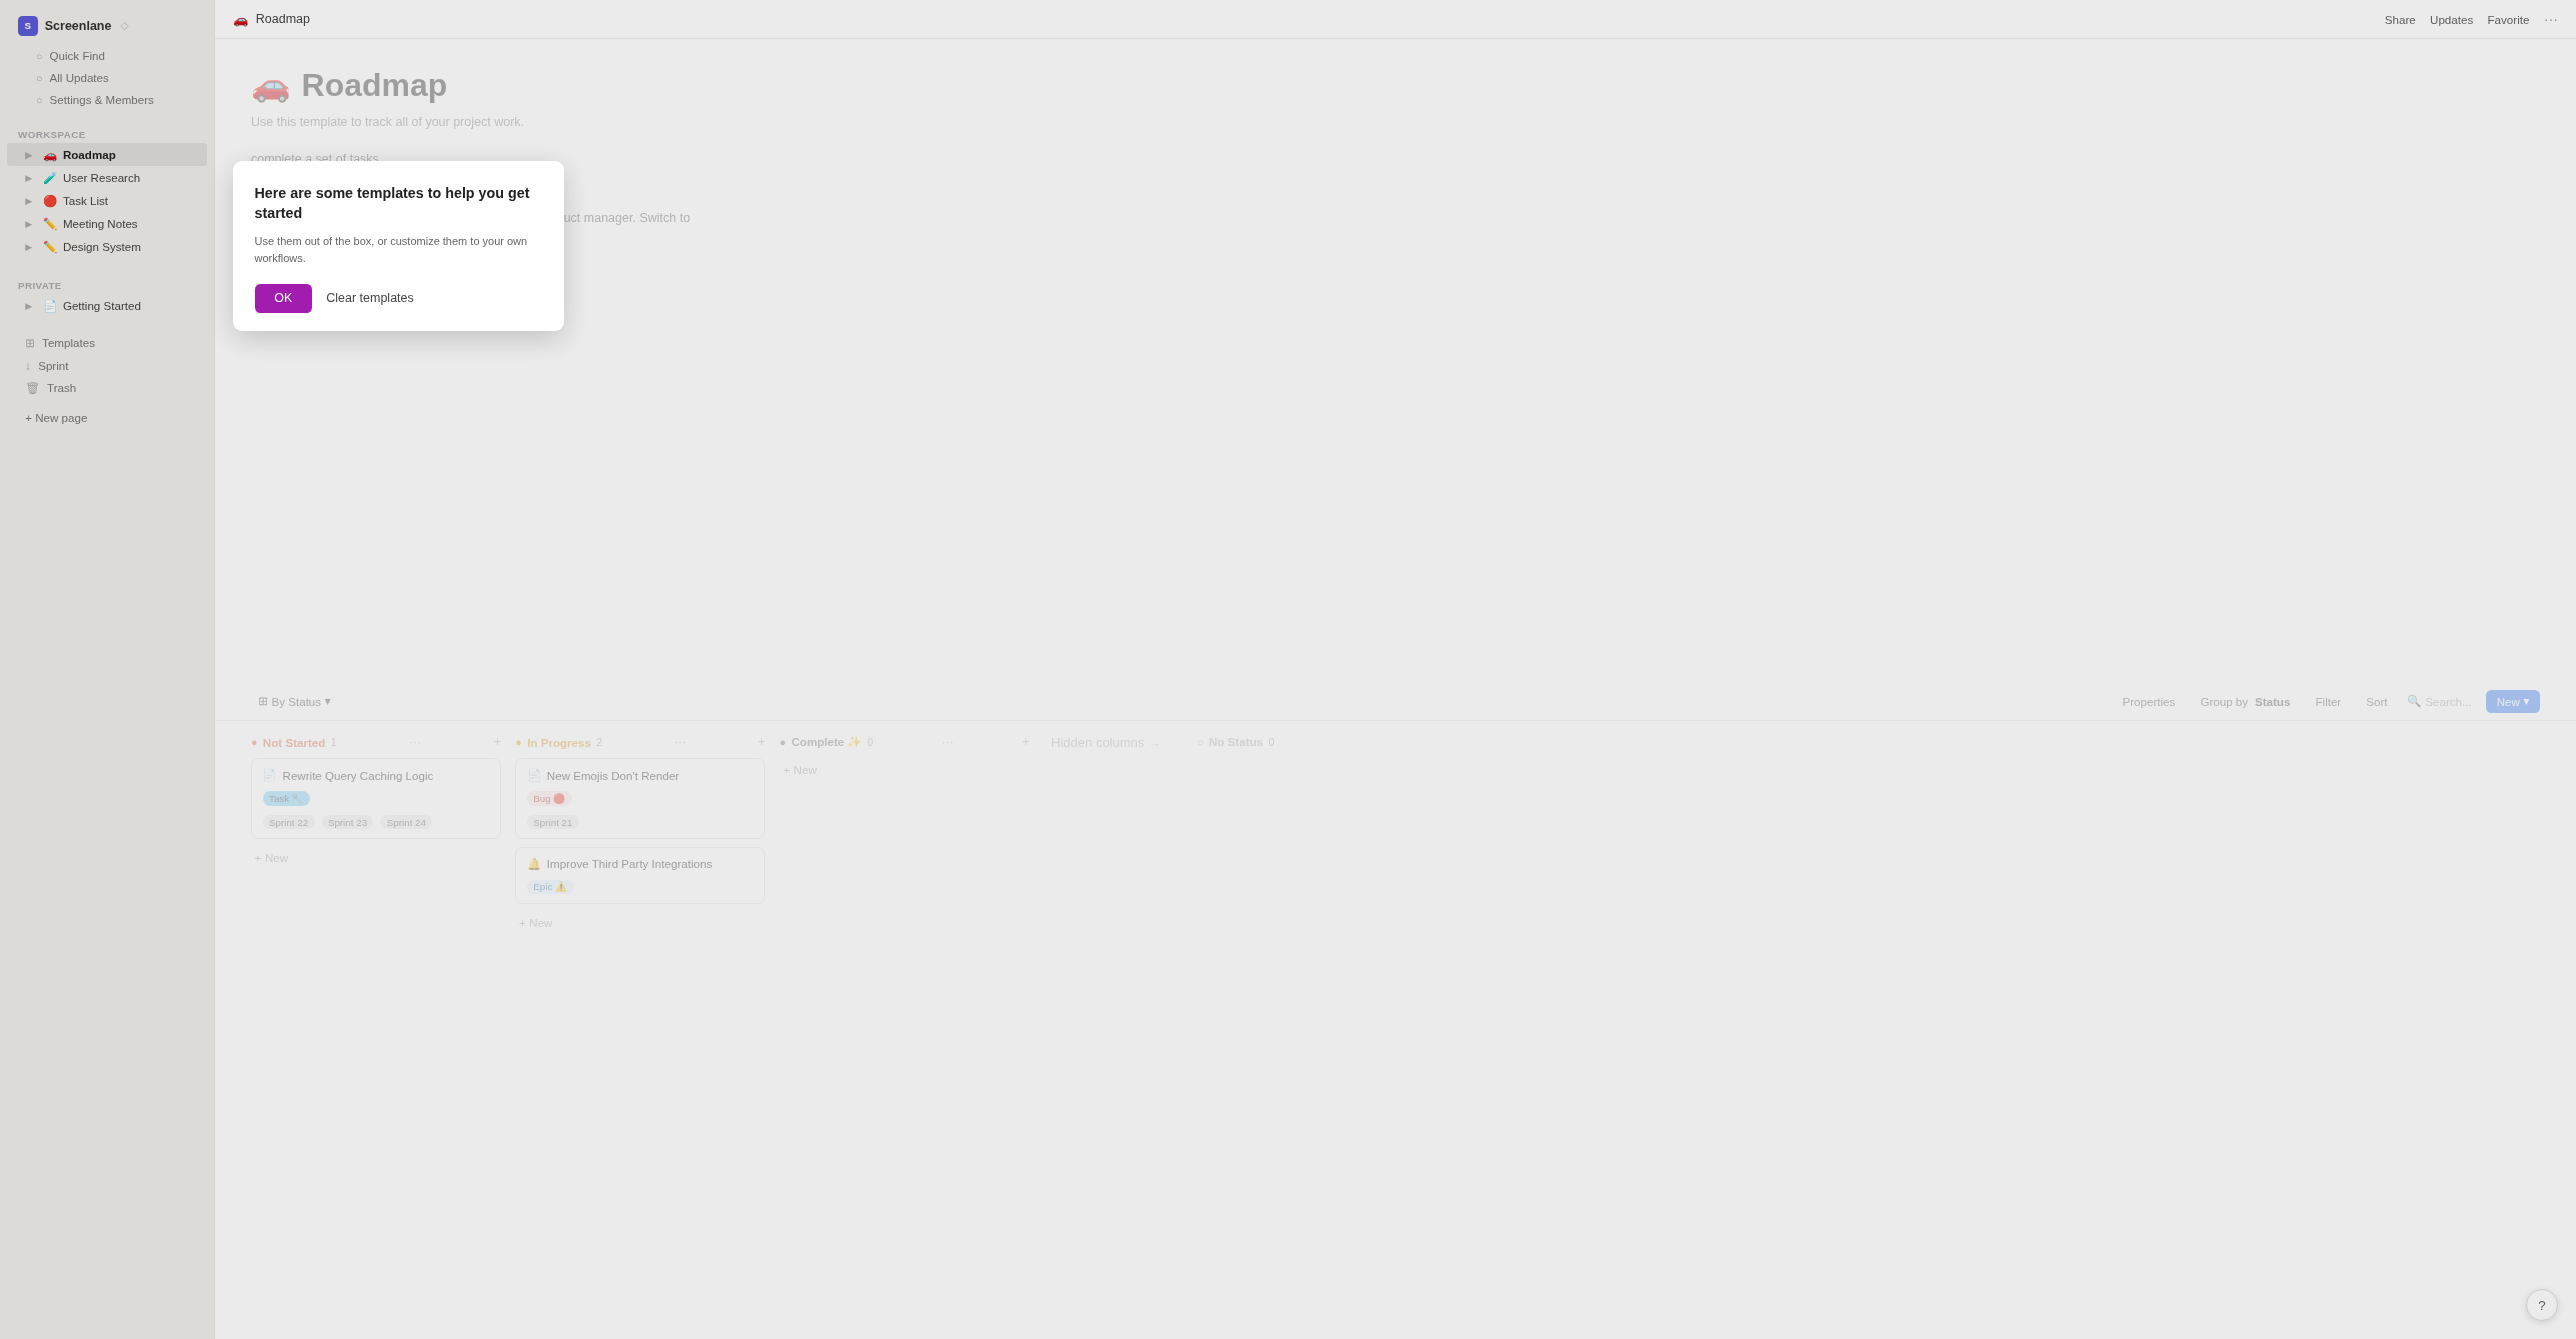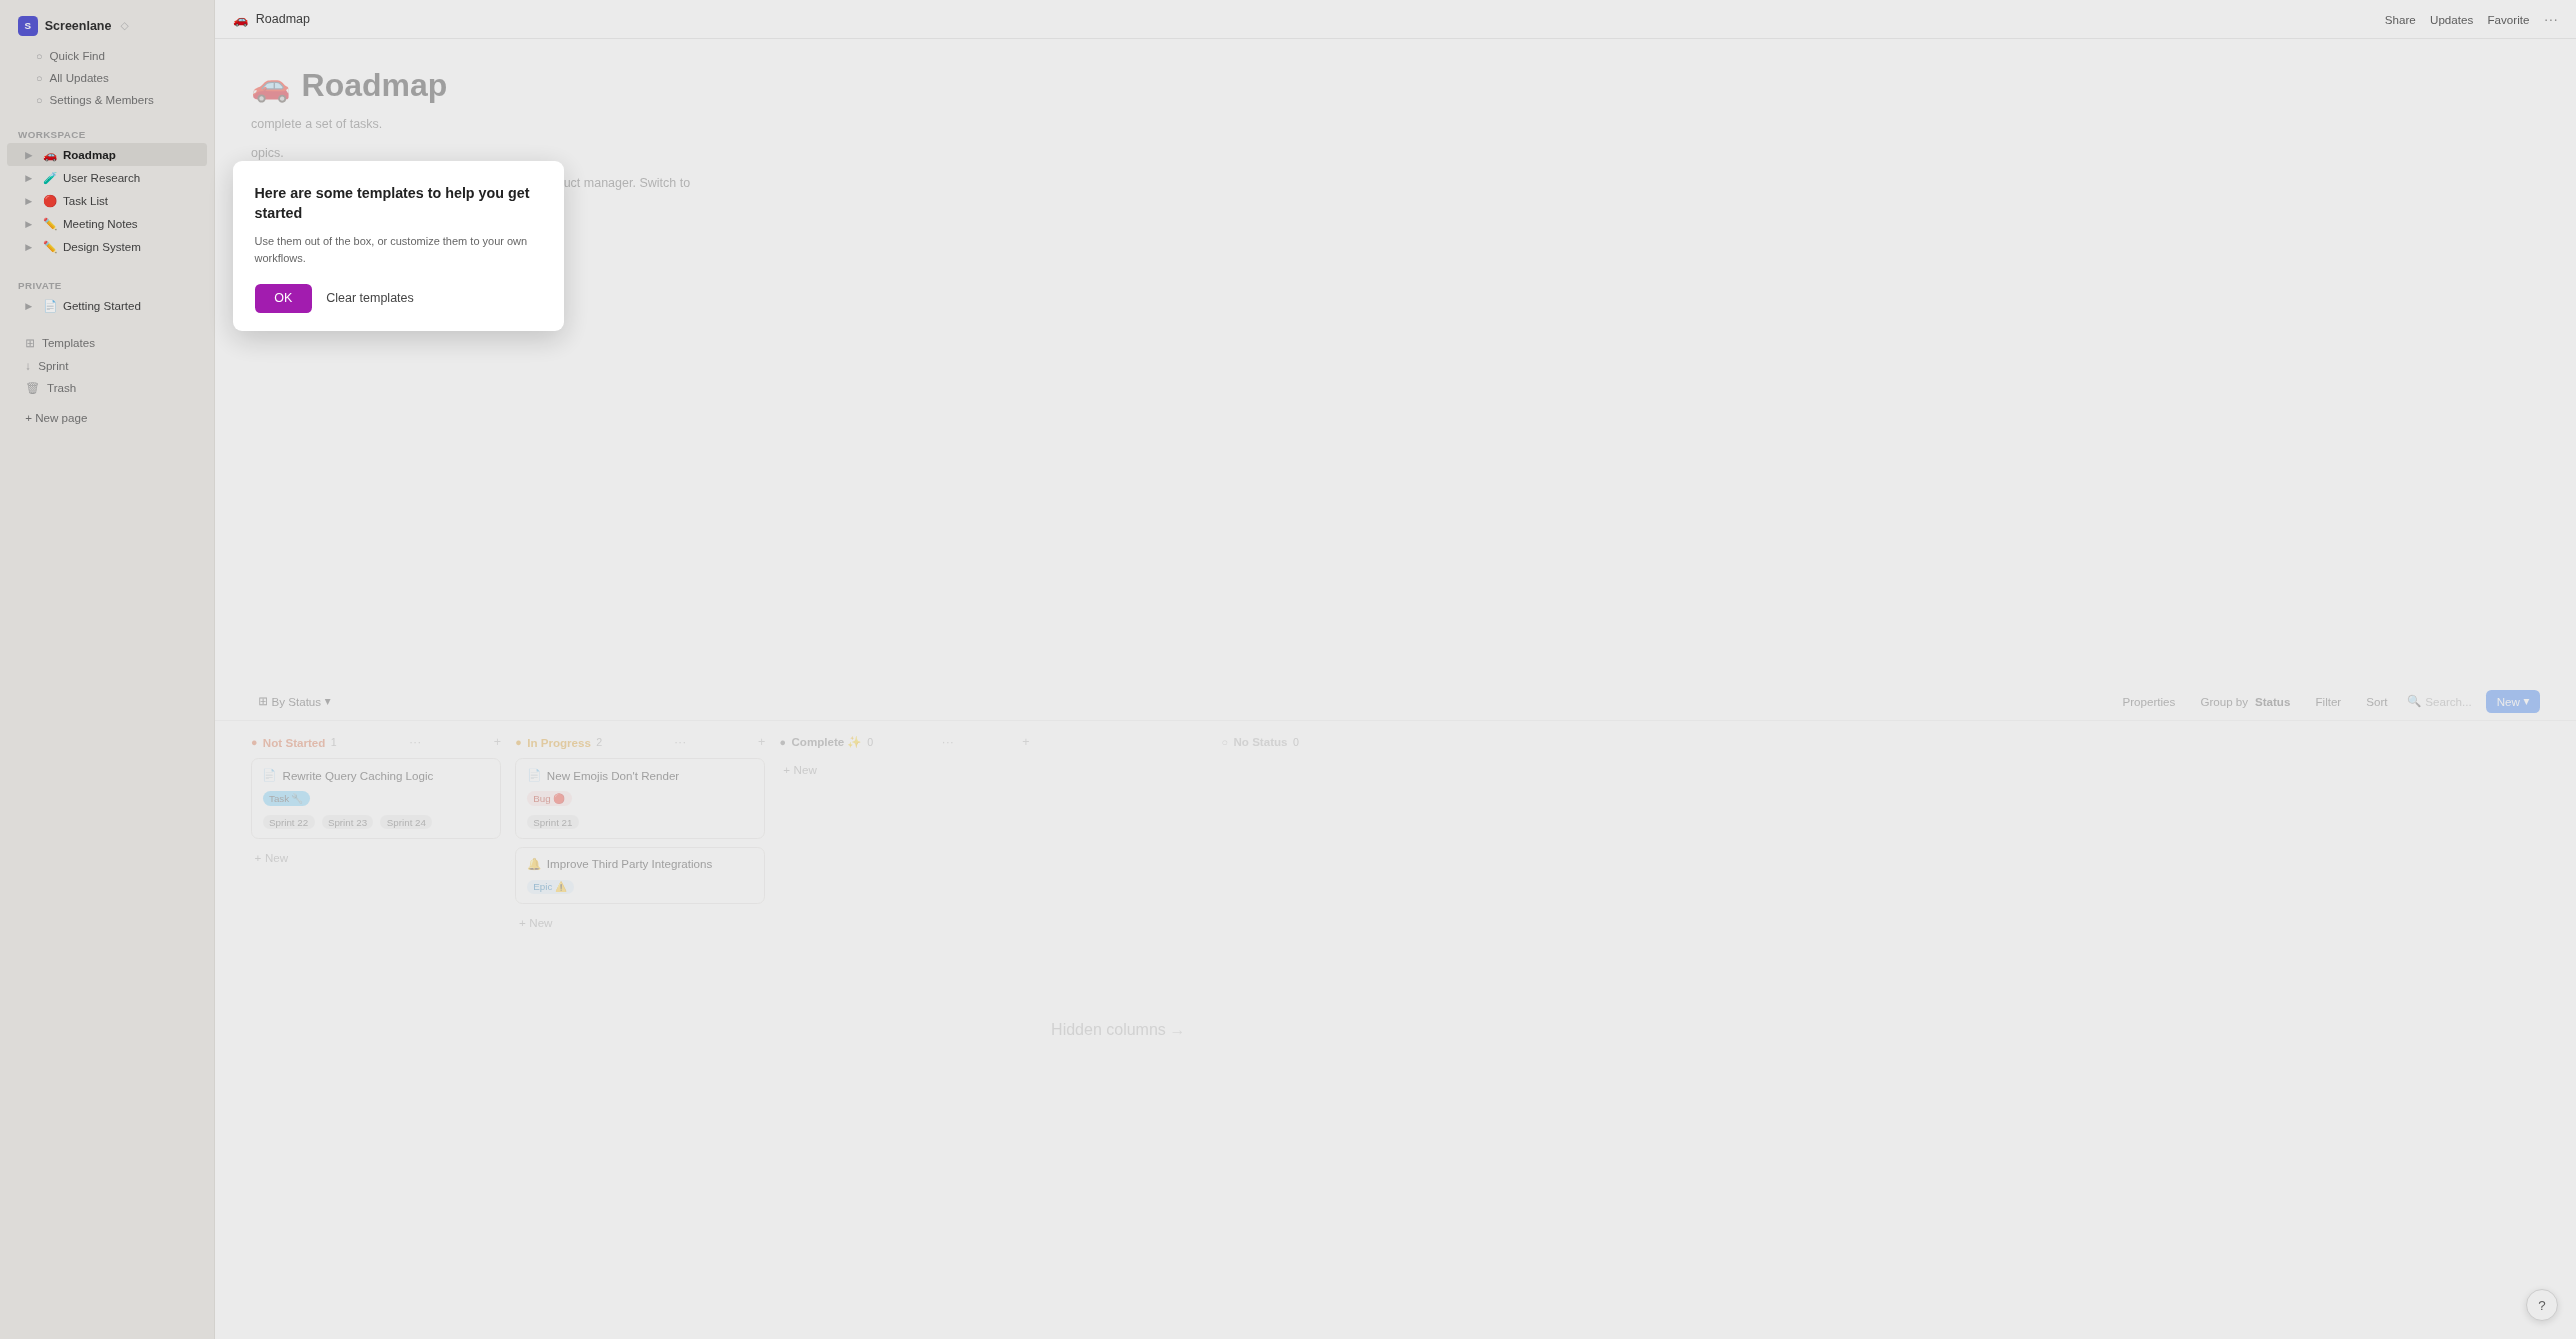--- a/index.html
+++ b/index.html
@@ -334,22 +334,22 @@
       gap: 3.6px;
       font-size: 11.6px;
       color: #aaa;
       padding: 4.5px 3.6px;
       cursor: pointer;
       border-radius: 3.6px;
     }
 
     .hidden-columns {
       display: flex;
-      align-items: center;
-      font-size: 16px;
+      align-items: flex-start;
+      font-size: 13px;
       color: #bbb;
       padding: 0 7.2px;
     }
 
     .no-status-col {
       min-width: 215px;
     }
 
     
     .overlay {
@@ -543,20 +543,21 @@
         <span class="topbar-action">Favorite</span>
         <span class="topbar-more">···</span>
       </div>
     </div>
 
     <div class="page-content">
       <div class="page-header">
         <span style="font-size:32px">🚗</span>
         <span class="page-title-main">Roadmap</span>
       </div>
+      <div class="page-subtitle">Use this template to track all of your project work.</div>
       <div class="template-section">
         <div class="template-desc">complete a set of tasks.</div>
         <div class="template-desc">opics.</div>
         <div class="template-desc">hts, tasks or bugs. Sort tasks by status, engineer or product manager. Switch to</div>
         <div class="template-desc">luled to be completed.</div>
       </div>
     </div>
 
     <div class="board-toolbar">
       <div class="toolbar-view">

